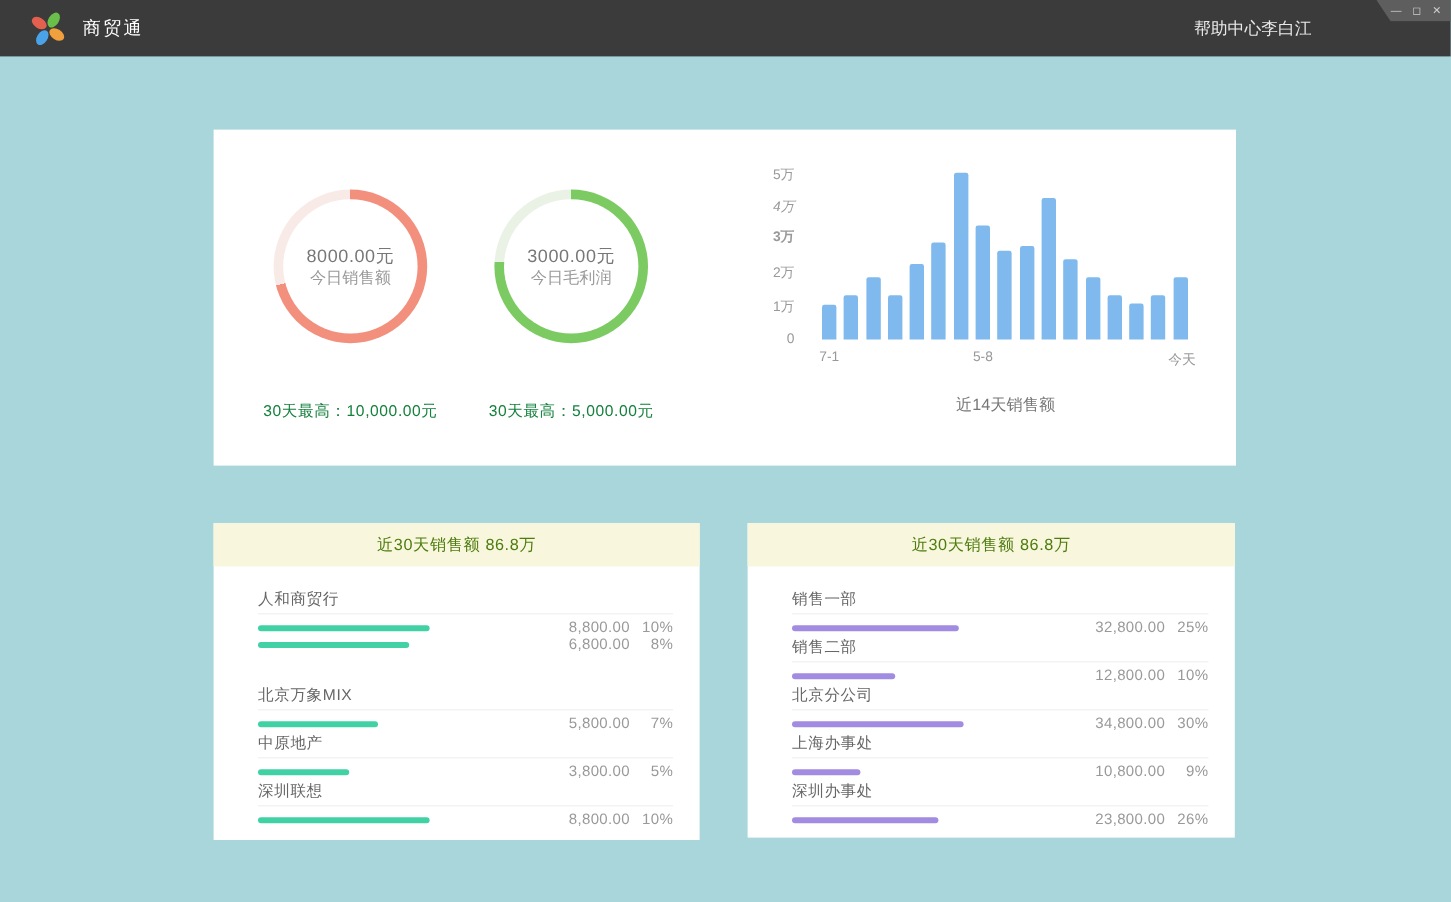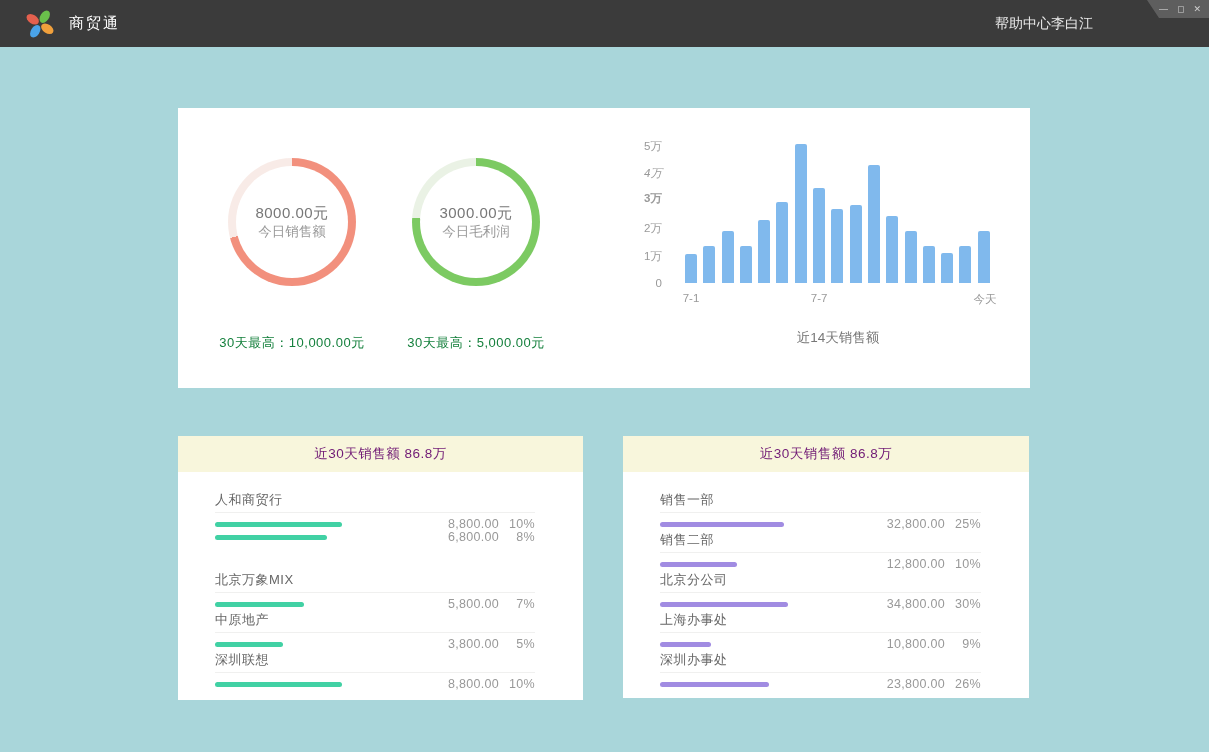--- a/index.html
+++ b/index.html
@@ -63,23 +63,23 @@
   }
   .bar { width:12px; border-radius:2px 2px 0 0; }
   .x-labels { position:absolute; left:507px; top:184px; width:306px; height:14px; }
   .x-labels span { position:absolute; transform:translateX(-50%); font-size:11.5px; color:#999; white-space:nowrap; }
   .chart-title { position:absolute; left:507px; top:221px; width:306px; text-align:center; font-size:13.5px; color:#777; }
 
   
   .card-head {
     height:36px; background:#f8f6dc;
     display:flex; align-items:center; justify-content:center;
-    font-size:13.5px; color:#701a75; letter-spacing:0.5px;
-  }
-  .rows { padding:18px 48px 0 37px; }
+    font-size:13.5px; color:#4d7c0f; letter-spacing:0.5px;
+  }
+  .rows { padding:18px 22px 0 37px; }
   .row { height:33px; margin-bottom:7px; }
   .row-top { border-bottom:1px solid #f0f0ef; padding-bottom:3px; }
   .row-label { font-size:13px; color:#666; letter-spacing:0.5px; }
   .row-body { display:flex; align-items:center; margin-top:4px; }
   .track { flex:1 1 auto; height:5px; }
   .fill { height:5px; border-radius:3px; background:var(--bar); width:calc(var(--w)*1%); }
   .vals { display:flex; font-size:12.5px; color:#999; letter-spacing:0.3px; }
   .vals .amount { min-width:72px; text-align:right; }
   .vals .pct    { min-width:36px; text-align:right; }
 </style>
@@ -151,21 +151,21 @@
       <div class="bar" style="height: 118.3px; background: rgb(128, 185, 237);"></div>
       <div class="bar" style="height: 67.4px; background: rgb(128, 185, 237);"></div>
       <div class="bar" style="height: 52.3px; background: rgb(128, 185, 237);"></div>
       <div class="bar" style="height: 37.1px; background: rgb(128, 185, 237);"></div>
       <div class="bar" style="height: 30.3px; background: rgb(128, 185, 237);"></div>
       <div class="bar" style="height: 37.1px; background: rgb(128, 185, 237);"></div>
       <div class="bar" style="height: 52.3px; background: rgb(128, 185, 237);"></div>
     </div>
   <div class="x-labels" id="x-labels">
       <span style="left: 6px;">7-1</span>
-      <span style="left: 134.1px;">7-7</span>
+      <span style="left: 134.1px;">5-8</span>
       <span style="left: 284px; margin-left: 16px;">今天</span>
     </div>
   <div class="chart-title">近14天销售额</div>
 </section>
 
 <section class="card card-left" style="--bar: #41d1a4;">
   <div class="card-head">近30天销售额 86.8万</div>
   <div class="rows">
 
     <div class="row">

